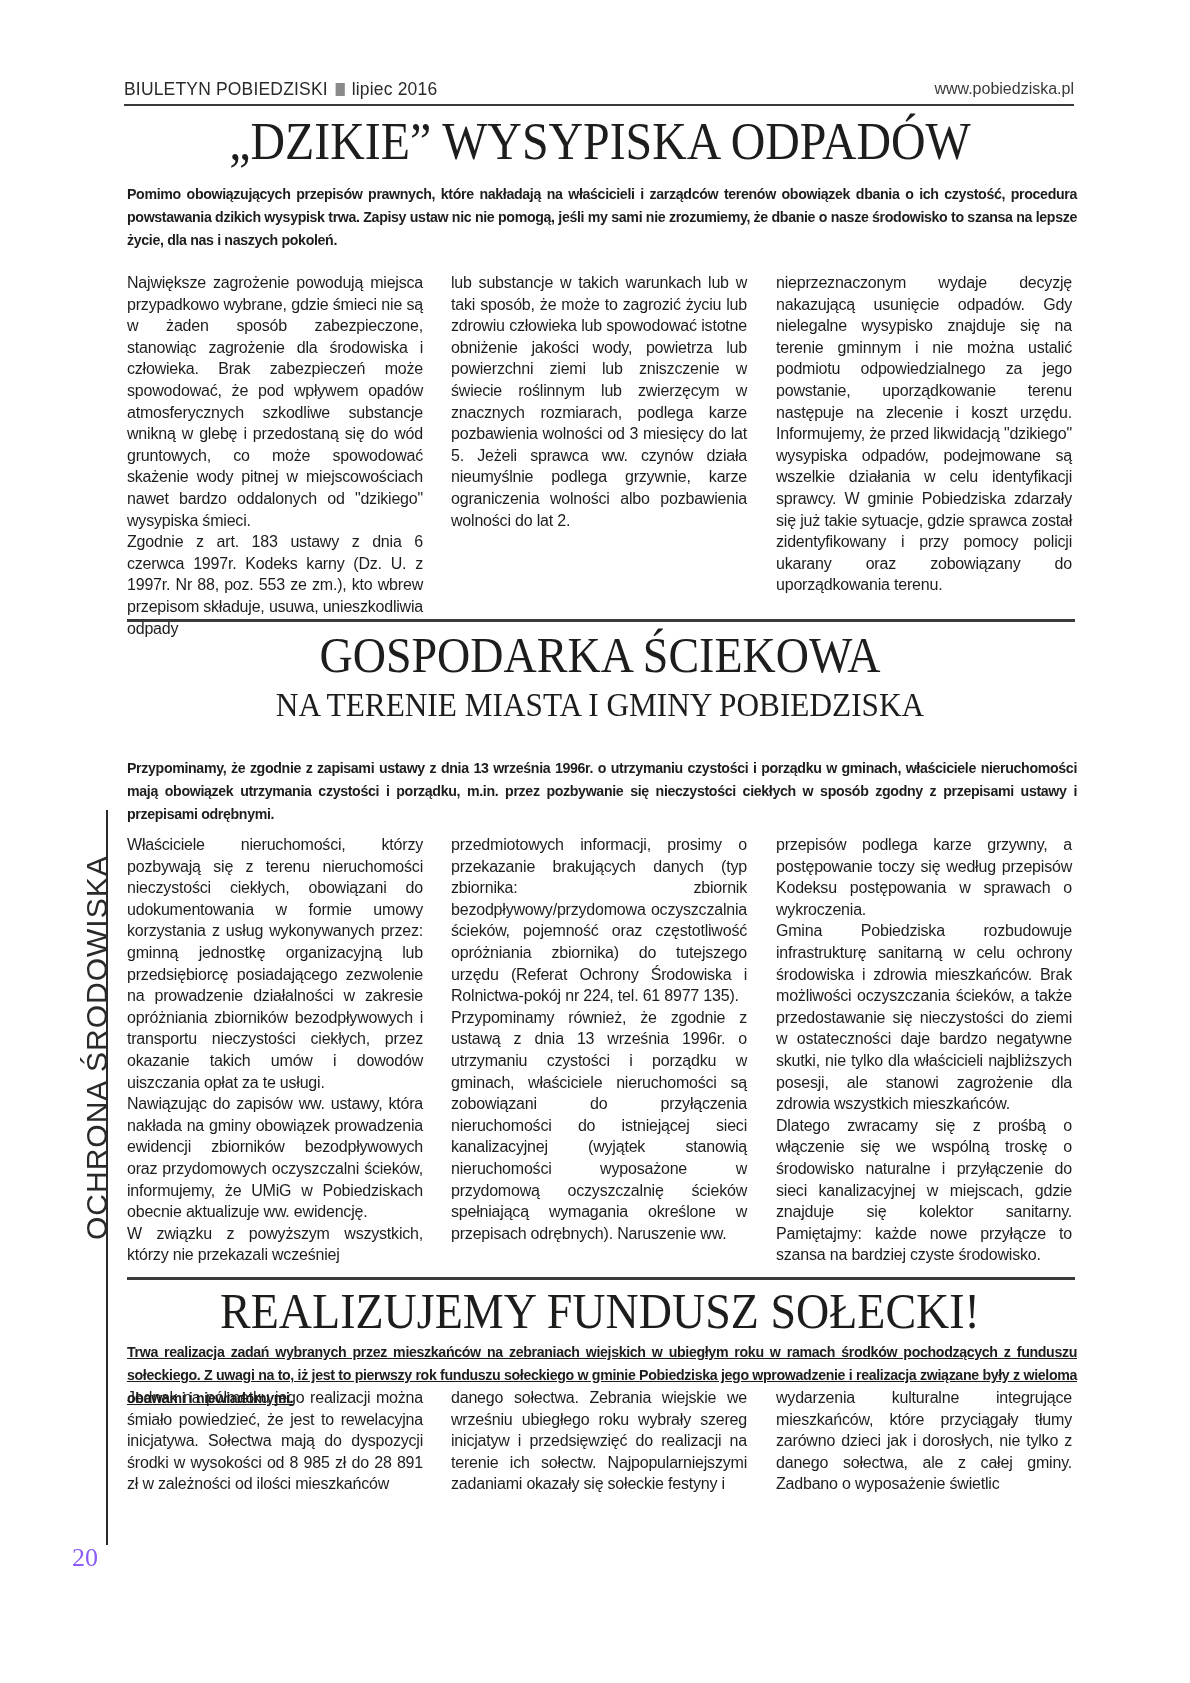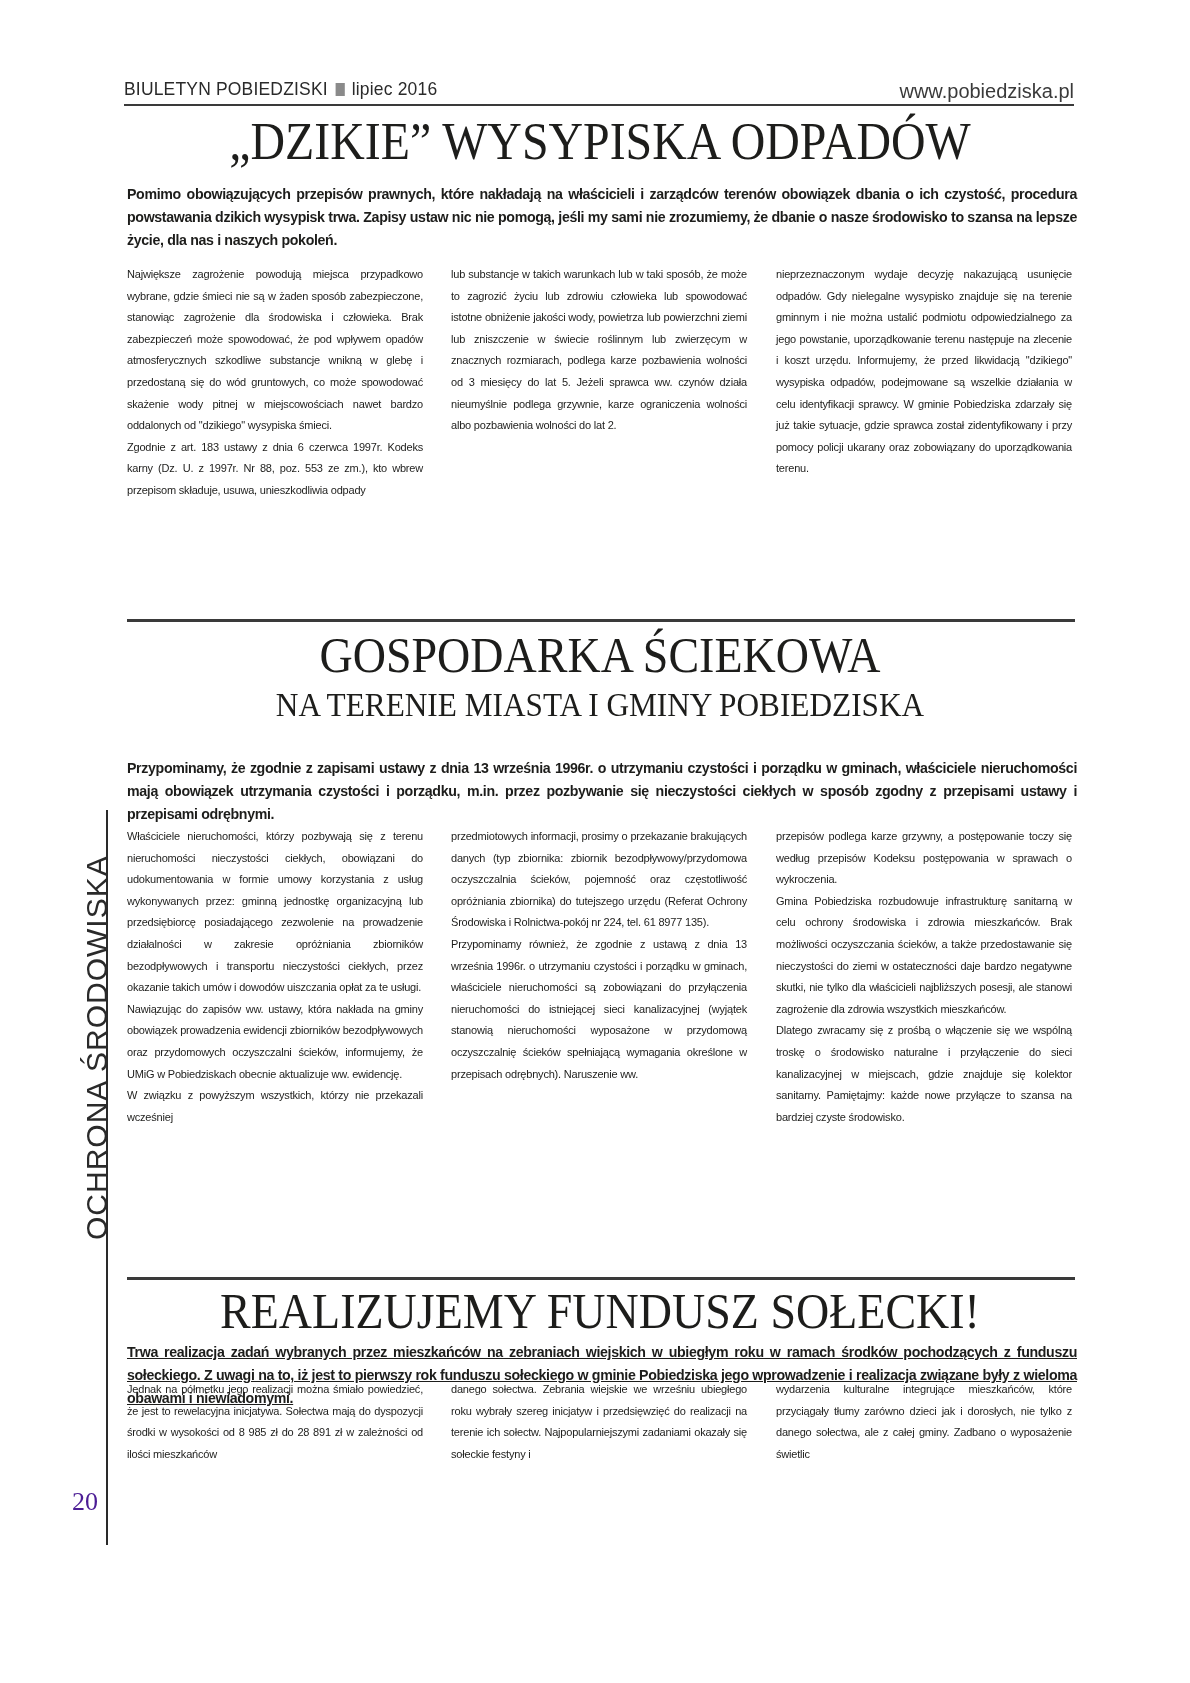--- a/index.html
+++ b/index.html
@@ -1,49 +1,49 @@
 <!DOCTYPE html>
 <html><head>
   <meta charset="utf-8">
   <style>
     html, body { margin: 0; padding: 0; background: #ffffff; }
     body { width: 1190px; height: 1683px; position: relative; overflow: hidden; color: #1d1d1b; font-family: "Liberation Sans", sans-serif; }
     .abs { position: absolute; }
     .header { left: 124px; top: 78px; width: 950px; height: 26px; border-bottom: 2px solid #3a3a3a; }
     .header-left { position: absolute; left: 0; top: 0; font-family: "Liberation Sans Narrow", "Liberation Sans", sans-serif; font-size: 19px; letter-spacing: 0.2px; color: #2a2a2a; transform: scaleX(0.92); transform-origin: left center; white-space: nowrap; }
     .header-left .sq { display: inline-block; width: 10px; height: 13px; background: #8a8a8a; margin: 0 8px 0 8px; vertical-align: -1px; }
-    .header-right { position: absolute; right: 0; top: 2px; font-size: 20px; color: #3a3a3a; }
+    .header-right { position: absolute; right: 0; top: 2px; font-size: 16px; color: #3a3a3a; }
 
     .title { left: 110px; width: 980px; text-align: center; font-family: "Liberation Serif", "DejaVu Serif", serif; color: #1d1d1b; white-space: nowrap; transform-origin: center center; }
     .t1 { top: 112px; font-size: 52px; transform: scaleX(0.92); }
     .t2 { top: 626px; font-size: 50px; transform: scaleX(0.92); }
     .t3 { top: 686px; font-size: 34px; transform: scaleX(0.92); }
     .t4 { top: 1282px; font-size: 50px; transform: scaleX(0.92); }
 
     .lead { left: 127px; width: 950px; font-weight: bold; font-size: 14.2px; line-height: 23px; text-align: justify; font-family: "Liberation Sans", sans-serif; letter-spacing: -0.35px; }
     .lead1 { top: 183px; }
     .lead2 { top: 717px; margin-top: 40px; }
     .lead3 { top: 1341px; text-decoration: underline; }
 
-    .col { font-size: 11px; line-height: 21.6px; text-align: justify; font-family: "Liberation Sans", sans-serif; letter-spacing: -0.2px; }
+    .col { font-size: 16px; line-height: 21.6px; text-align: justify; font-family: "Liberation Sans", sans-serif; letter-spacing: -0.2px; margin-top: 8px; }
     .col p { margin: 0; }
     .c1 { left: 127px; width: 296px; }
     .c2 { left: 451px; width: 296px; }
     .c3 { left: 776px; width: 296px; }
     .s1 { top: 264px; }
     .s2 { top: 826px; }
     .s3 { top: 1379px; }
 
     .rule { left: 127px; width: 948px; height: 3px; background: #3a3a3a; }
     .r1 { top: 619px; }
     .r2 { top: 1277px; }
 
     .vrule { left: 106px; top: 810px; width: 2px; height: 735px; background: #2a2a2a; }
     .side { left: 80px; top: 1240px; font-size: 30px; letter-spacing: 1px; color: #2a2a2a; transform: rotate(-90deg); transform-origin: left top; white-space: nowrap; font-family: "Liberation Sans", sans-serif; }
-    .pagenum { left: 72px; top: 1487px; font-size: 26px; color: #4c1d95; font-family: "Liberation Serif", serif; }
+    .pagenum { left: 72px; top: 1543px; font-size: 26px; color: #8b5cf6; font-family: "Liberation Serif", serif; }
   </style>
 </head>
 <body>
 
 <div class="abs header">
   <div class="header-left">
     <span>BIULETYN POBIEDZISKI</span><span class="sq"></span><span>lipiec 2016</span>
   </div>
   <div class="header-right">www.pobiedziska.pl</div>
 </div>

